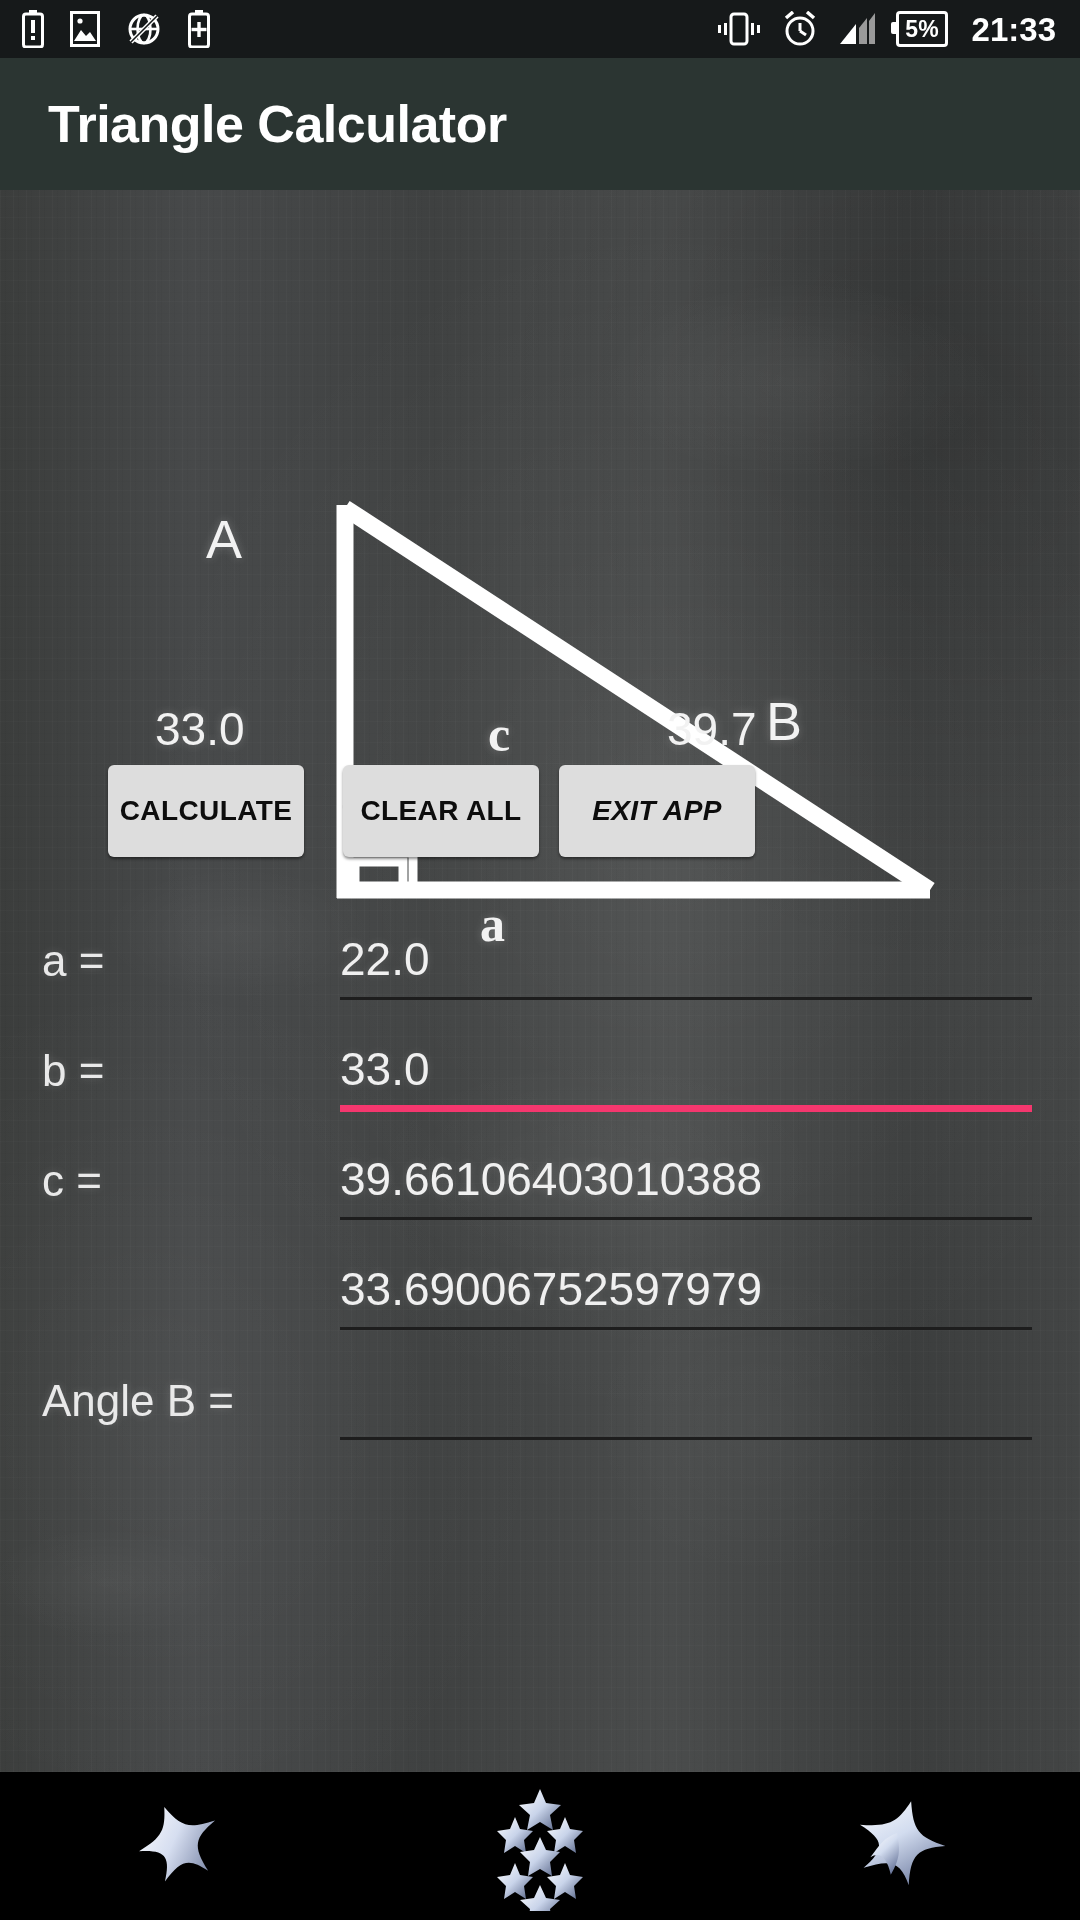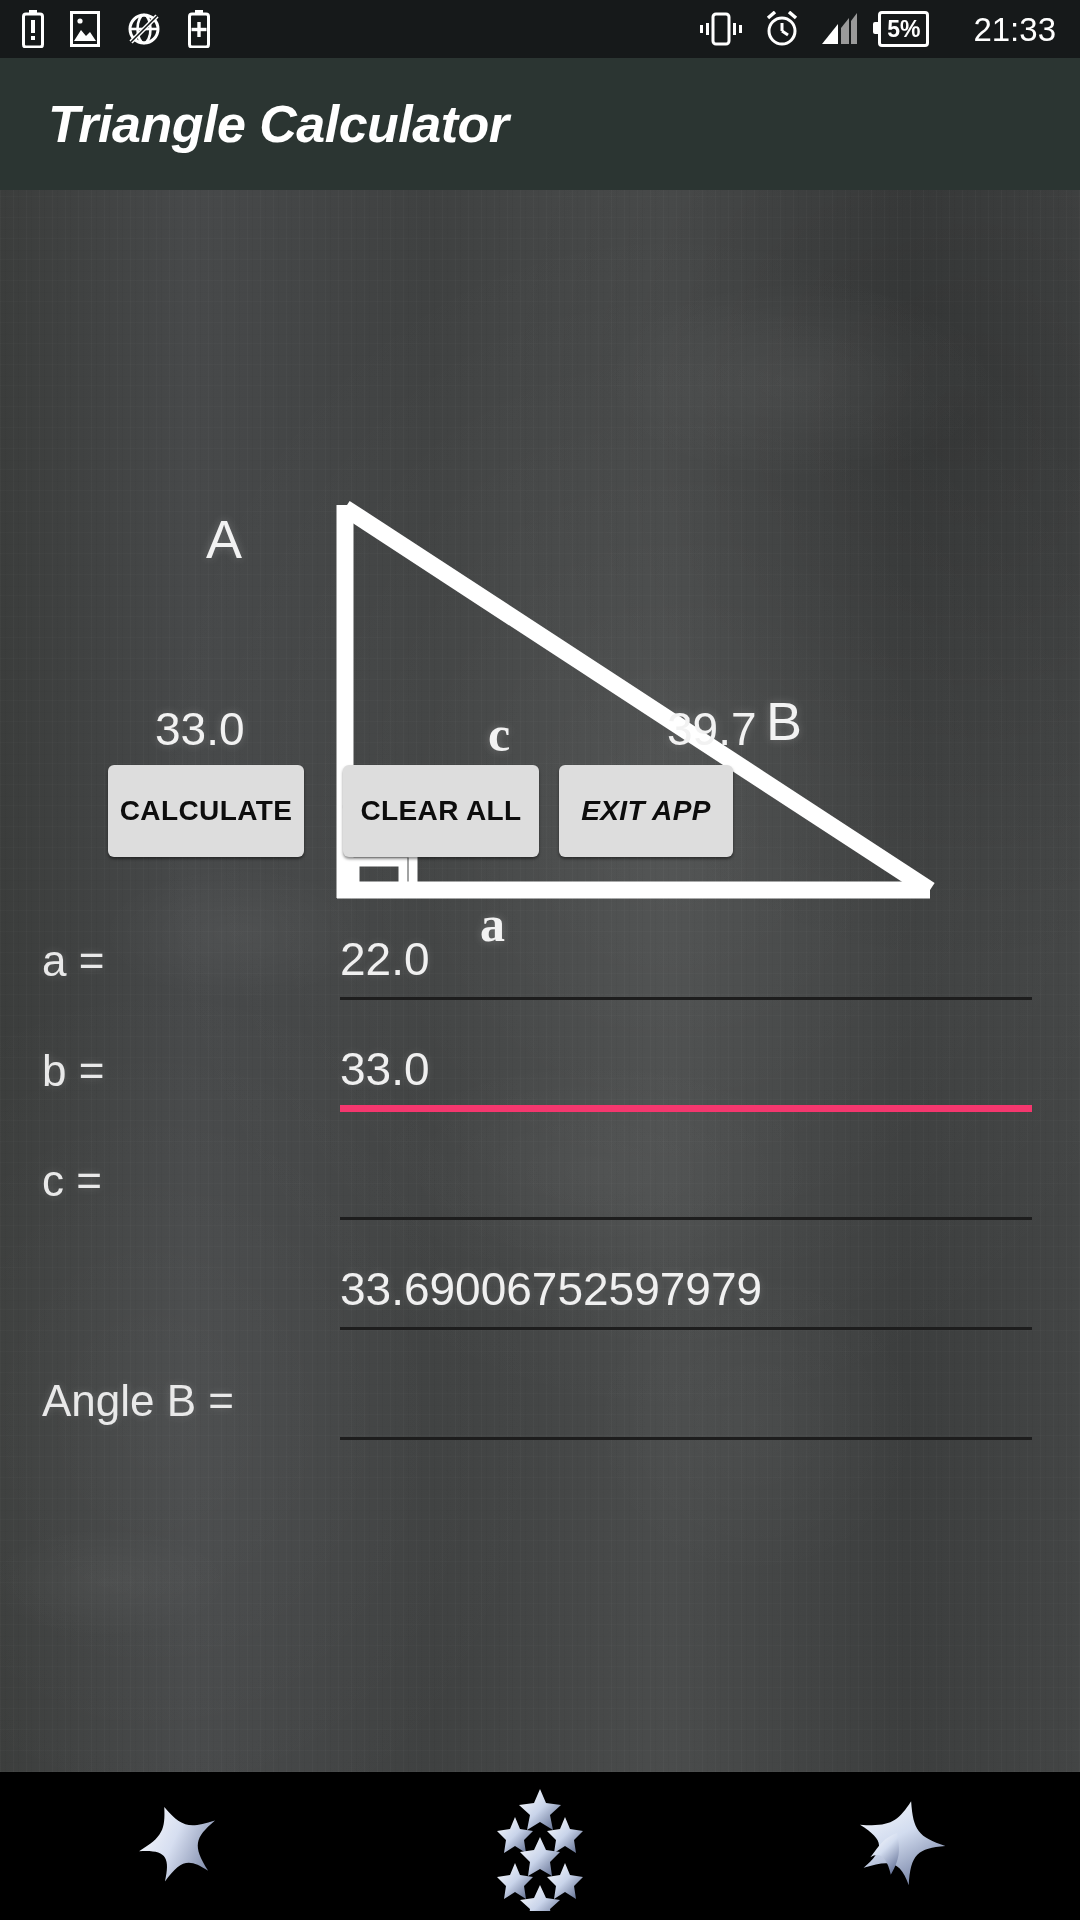--- a/index.html
+++ b/index.html
@@ -14,39 +14,38 @@
   
   .statusbar{
     position:absolute;left:0;top:0;width:1080px;height:58px;
     background:#16191a;display:flex;align-items:center;
     box-sizing:border-box;padding:0 24px 0 22px;
   }
   .sb-left{display:flex;align-items:center;gap:26px;}
   .sb-right{margin-left:auto;display:flex;align-items:center;gap:20px;}
   .sb-icon{display:block;}
   .sb-clock{
-    color:#fff;font-size:33px;font-weight:400;letter-spacing:0px;
-    line-height:1;margin-left:24px;
+    color:#fff;font-size:33px;font-weight:700;letter-spacing:0px;
+    line-height:1;margin-left:4px;
   }
   .batt-pill{
     display:flex;align-items:center;justify-content:center;
     border:3px solid #fff;border-radius:4px;
     height:30px;padding:0 6px;position:relative;color:#fff;
     font-size:23px;font-weight:700;
   }
   .batt-pill:before{
     content:"";position:absolute;left:-8px;top:8px;width:5px;height:12px;
     background:#fff;border-radius:2px 0 0 2px;
   }
 
   
   .appbar{
     position:absolute;left:0;top:58px;width:1080px;height:132px;
     background:#2b3532;
-    font-style:italic;
   }
   .appbar-title{
     position:absolute;left:48px;top:50%;transform:translateY(-50%);
     color:#ffffff;font-size:52px;font-weight:700;letter-spacing:-0.5px;
     white-space:nowrap;
   }
 
   
   .content{
     position:absolute;left:0;top:190px;width:1080px;height:1582px;
@@ -109,21 +108,21 @@
     position:absolute;top:0;height:92px;
     background:#dddddd;border:0;border-radius:6px;
     box-shadow:0 2px 3px rgba(0,0,0,.45);
     color:#0d0d0d;font-size:28px;font-weight:700;letter-spacing:.4px;
     font-family:"Liberation Sans", sans-serif;
     display:flex;align-items:center;justify-content:center;
     cursor:pointer;
   }
   .btn-calc{left:108px;width:196px;}
   .btn-clear{left:343px;width:196px;}
-  .btn-exit{left:559px;width:174px;font-style:italic;}
+  .btn-exit{left:559px;width:196px;font-style:italic;}
 
   
   .fields{position:absolute;left:0;top:700px;width:1080px;}
   .field-row{position:relative;height:110px;}
   .field-label{
     position:absolute;left:42px;bottom:14px;
     color:#e9e9e9;font-size:44px;white-space:nowrap;
     text-shadow:0 0 8px rgba(255,255,255,.16);
   }
   .field-input{
@@ -272,20 +271,21 @@
         <div class="field-label">b =</div>
         <div class="field-input">
           <div class="field-value">33.0</div>
           <div class="field-underline focused"></div>
         </div>
       </div>
 
       <div class="field-row">
         <div class="field-label">c =</div>
         <div class="field-input">
+          <div class="field-value">39.66106403010388</div>
           <div class="field-underline"></div>
         </div>
       </div>
 
       <div class="field-row">
         <div class="field-input">
           <div class="field-value">33.69006752597979</div>
           <div class="field-underline"></div>
         </div>
       </div>

